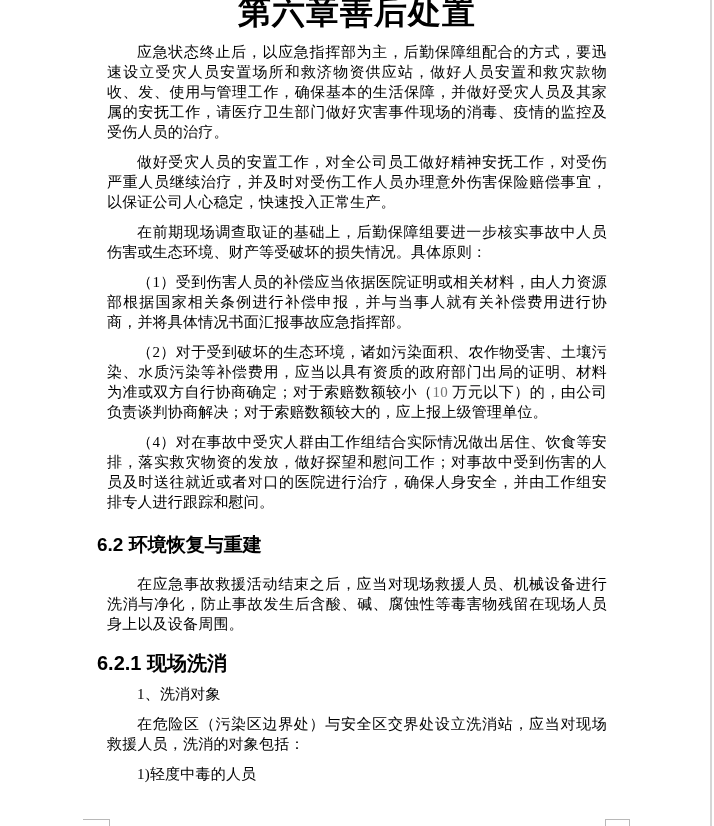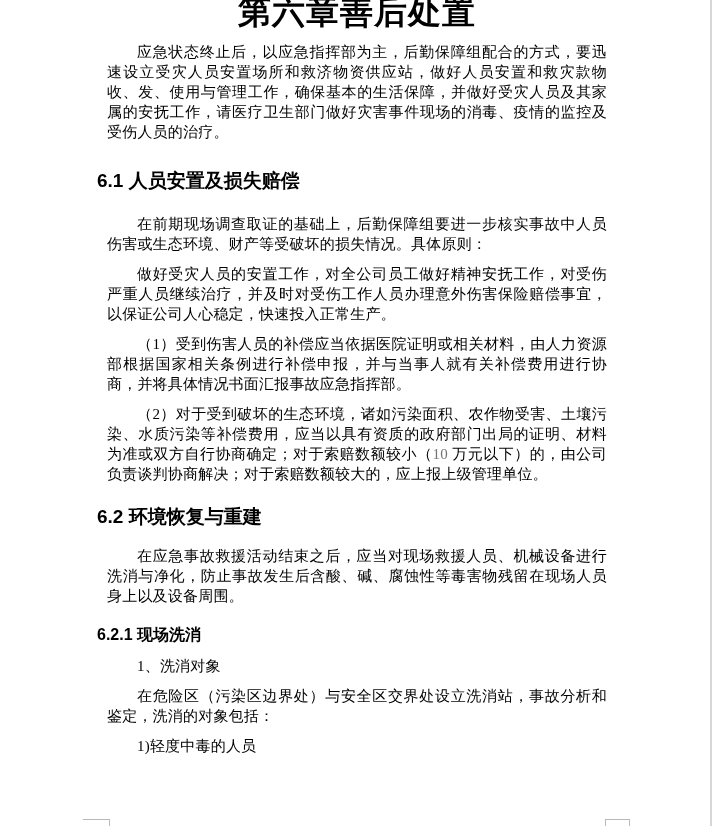--- a/index.html
+++ b/index.html
@@ -27,21 +27,21 @@
   h2.section-heading {
     font-family: "Liberation Sans", "DejaVu Sans", sans-serif;
     font-size: 19px;
     font-weight: bold;
     line-height: 26px;
     margin: 26px 0 20px 0;
   }
   h2.section-heading.second { margin: 20px 0 16px 0; }
   h3.subsection-heading {
     font-family: "Liberation Sans", "DejaVu Sans", sans-serif;
-    font-size: 16px;
+    font-size: 20px;
     font-weight: bold;
     line-height: 22px;
     margin: 18px 0 8px 0;
   }
   p.body-para {
     font-size: 15px;
     line-height: 20px;
     margin: 10px;
     text-align: justify;
     text-indent: 2em;
@@ -77,41 +77,41 @@
 </style>
 </head>
 <body>
 
 <div class="page-content">
 
   <h1 class="chapter-title">第六章善后处置</h1>
 
   <p class="body-para">应急状态终止后，以应急指挥部为主，后勤保障组配合的方式，要迅速设立受灾人员安置场所和救济物资供应站，做好人员安置和救灾款物收、发、使用与管理工作，确保基本的生活保障，并做好受灾人员及其家属的安抚工作，请医疗卫生部门做好灾害事件现场的消毒、疫情的监控及受伤人员的治疗。</p>
 
-  <h2 class="section-heading">6.1 人员安置及损失赔偿</h2>
+
+  <p class="body-para">做好受灾人员的安置工作，对全公司员工做好精神安抚工作，对受伤严重人员继续治疗，并及时对受伤工作人员办理意外伤害保险赔偿事宜，以保证公司人心稳定，快速投入正常生产。</p>
 
   <p class="body-para">在前期现场调查取证的基础上，后勤保障组要进一步核实事故中人员伤害或生态环境、财产等受破坏的损失情况。具体原则：</p>
-
-  <p class="body-para">做好受灾人员的安置工作，对全公司员工做好精神安抚工作，对受伤严重人员继续治疗，并及时对受伤工作人员办理意外伤害保险赔偿事宜，以保证公司人心稳定，快速投入正常生产。</p>
 
   <p class="body-para">（1）受到伤害人员的补偿应当依据医院证明或相关材料，由人力资源部根据国家相关条例进行补偿申报，并与当事人就有关补偿费用进行协商，并将具体情况书面汇报事故应急指挥部。</p>
 
   <p class="body-para"><span>（2）对于受到破坏的生态环境，诸如污染面积、农作物受害、土壤污染、水质污染等补偿费用，应当以具有资质的政府部门出局的证明、材料为准或双方自行协商确定；对于索赔数额较小（</span><span class="amount-highlight" style="color: #737373;">10</span><span> 万元以下）的，由公司负责谈判协商解决；对于索赔数额较大的，应上报上级管理单位。</span></p>
 
 
+  <p class="body-para">（4）对在事故中受灾人群由工作组结合实际情况做出居住、饮食等安排，落实救灾物资的发放，做好探望和慰问工作；对事故中受到伤害的人员及时送往就近或者对口的医院进行治疗，确保人身安全，并由工作组安排专人进行跟踪和慰问。</p>
 
   <h2 class="section-heading second">6.2 环境恢复与重建</h2>
 
   <p class="body-para">在应急事故救援活动结束之后，应当对现场救援人员、机械设备进行洗消与净化，防止事故发生后含酸、碱、腐蚀性等毒害物残留在现场人员身上以及设备周围。</p>
 
   <h3 class="subsection-heading">6.2.1 现场洗消</h3>
 
   <p class="body-para">1、洗消对象</p>
 
-  <p class="body-para">在危险区（污染区边界处）与安全区交界处设立洗消站，事故分析和鉴定，洗消的对象包括：</p>
+  <p class="body-para">在危险区（污染区边界处）与安全区交界处设立洗消站，应当对现场救援人员，洗消的对象包括：</p>
 
   <p class="body-para">1)轻度中毒的人员</p>
 
 
 </div>
 
 <div class="page-right-edge" style="background: rgb(214, 214, 214);"></div>
 <div class="fragment-left"></div>
 <div class="fragment-right"></div>
 

